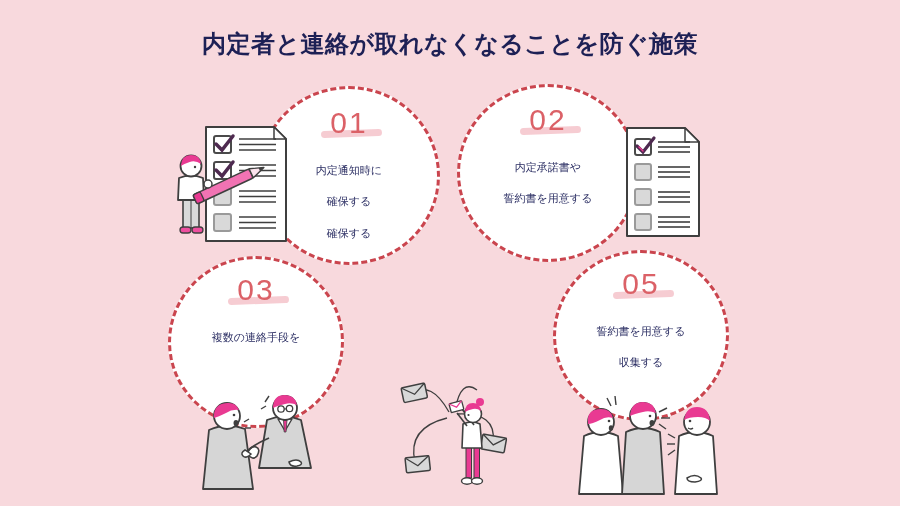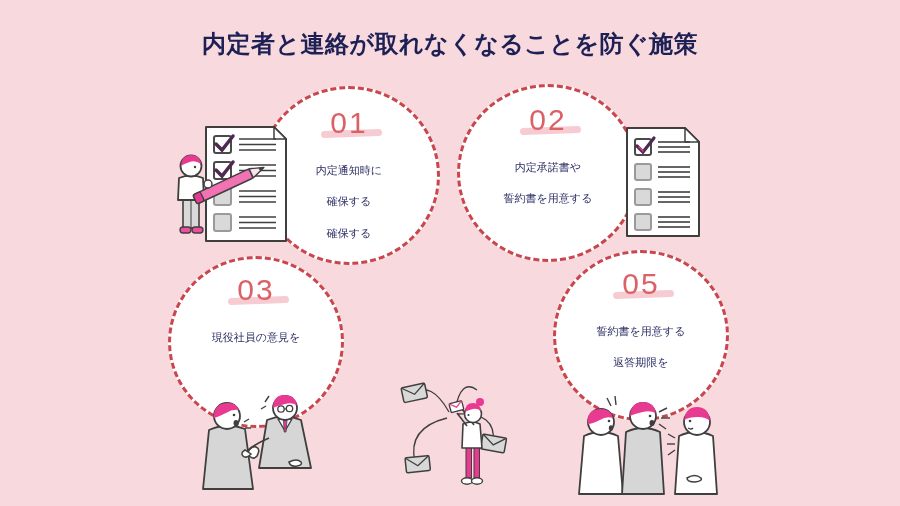--- a/index.html
+++ b/index.html
@@ -100,33 +100,33 @@
       <div class="line">誓約書を用意する</div>
     </div>
   </section>
 
   <section class="circle" id="c3">
     <div class="num">
       <span class="swoosh"></span>
       <span class="num-text">03</span>
     </div>
     <div class="text">
-      <div class="line">現役社員の意見を</div>
+      <div class="line">複数の連絡手段を</div>
     </div>
   </section>
 
 
   <section class="circle" id="c5">
     <div class="num">
       <span class="swoosh"></span>
       <span class="num-text">05</span>
     </div>
     <div class="text">
       <div class="line">誓約書を用意する</div>
-      <div class="line">返答期限を</div>
+      <div class="line">収集する</div>
     </div>
   </section>
 
   <div class="illus" id="illus-a">
     <svg viewBox="0 0 132 128" width="132" height="128">
       <g>
         <path d="M42 5 L110 5 L122 17 L122 119 L42 119 Z" fill="#fff" stroke="#3f3f3f" stroke-width="2" stroke-linejoin="round"></path>
         <path d="M110 5 L110 17 L122 17 Z" fill="#fff" stroke="#3f3f3f" stroke-width="1.5" stroke-linejoin="round"></path>
 
         <rect x="50" y="14" width="17" height="17" rx="2" fill="#fff" stroke="#4a4a4a" stroke-width="2"></rect>

